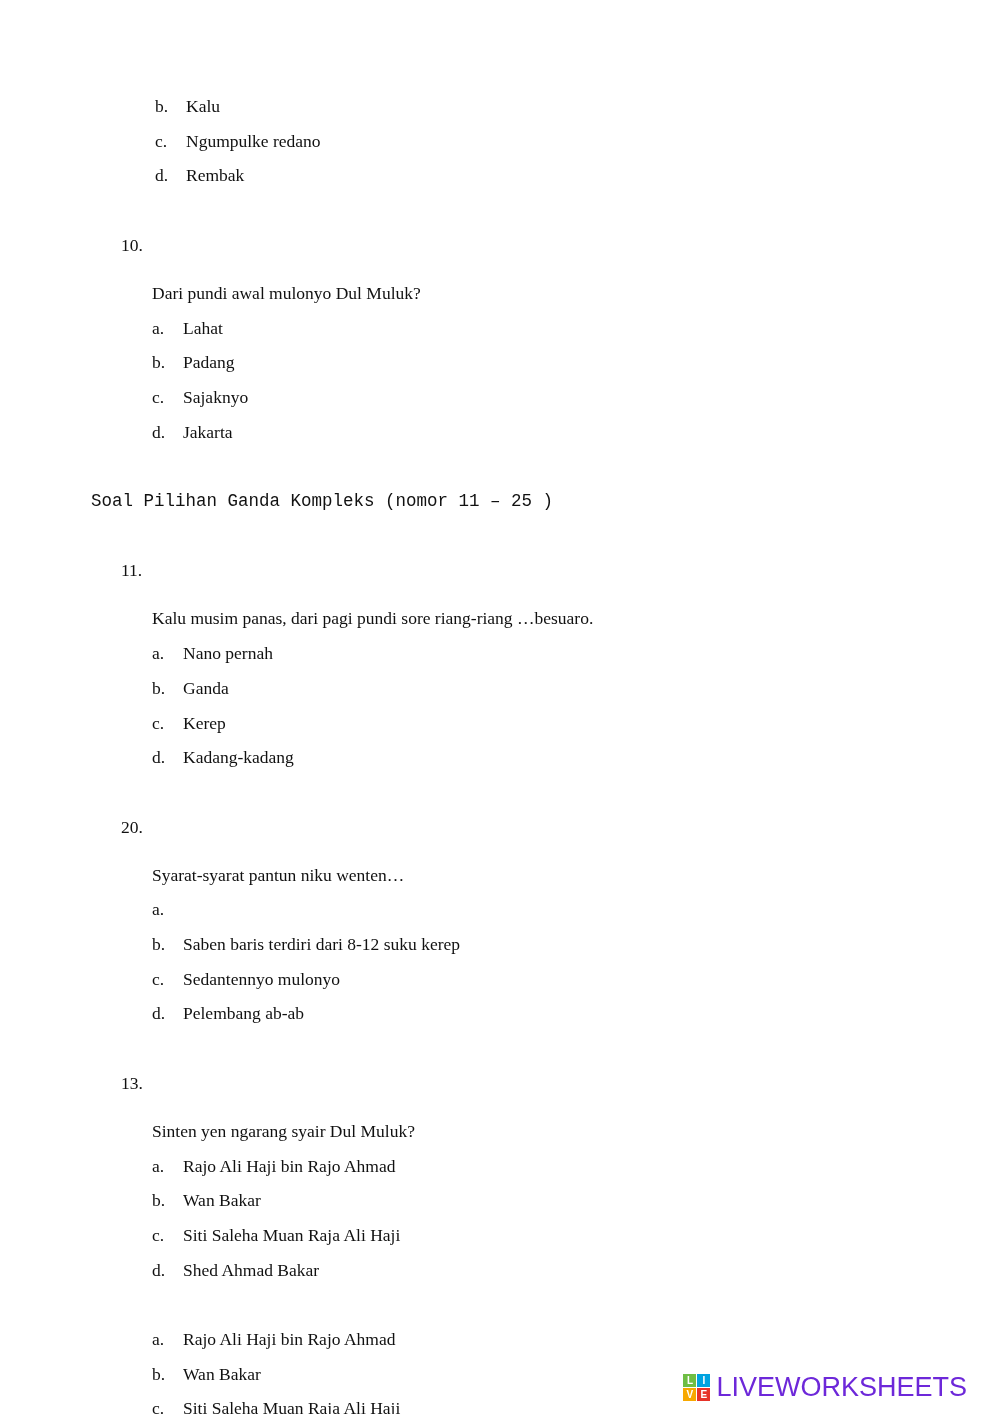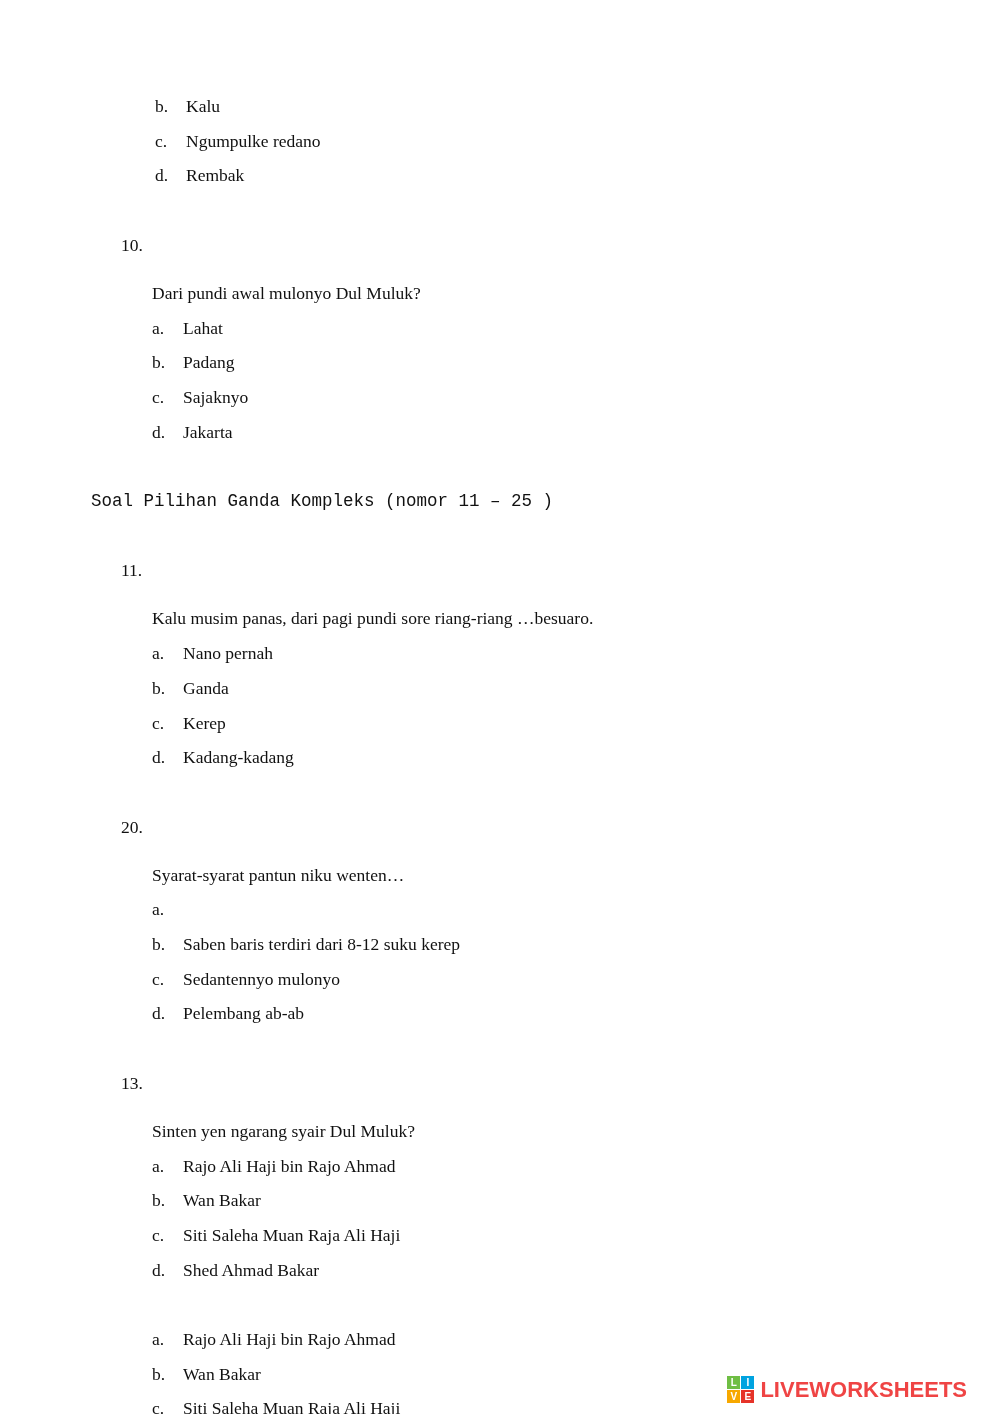--- a/index.html
+++ b/index.html
@@ -72,24 +72,24 @@
     align-items: center;
     justify-content: center;
     color: #ffffff;
     font-family: "Liberation Sans", sans-serif;
     font-weight: bold;
     font-size: 10px;
     line-height: 1;
   }
   .brand {
     font-family: "Liberation Sans", sans-serif;
-    font-weight: 700;
-    font-size: 22px;
+    font-weight: 400;
+    font-size: 27px;
     letter-spacing: 0px;
-    color: #ef4444;
+    color: #6d28d9;
   }
 </style>
 </head>
 <body>
 
 <div class="page">
   <div class="doc">
     <div id="orphan-options" class="options-group">
         <div class="line option-row">
           <span class="option-letter">b.</span>

